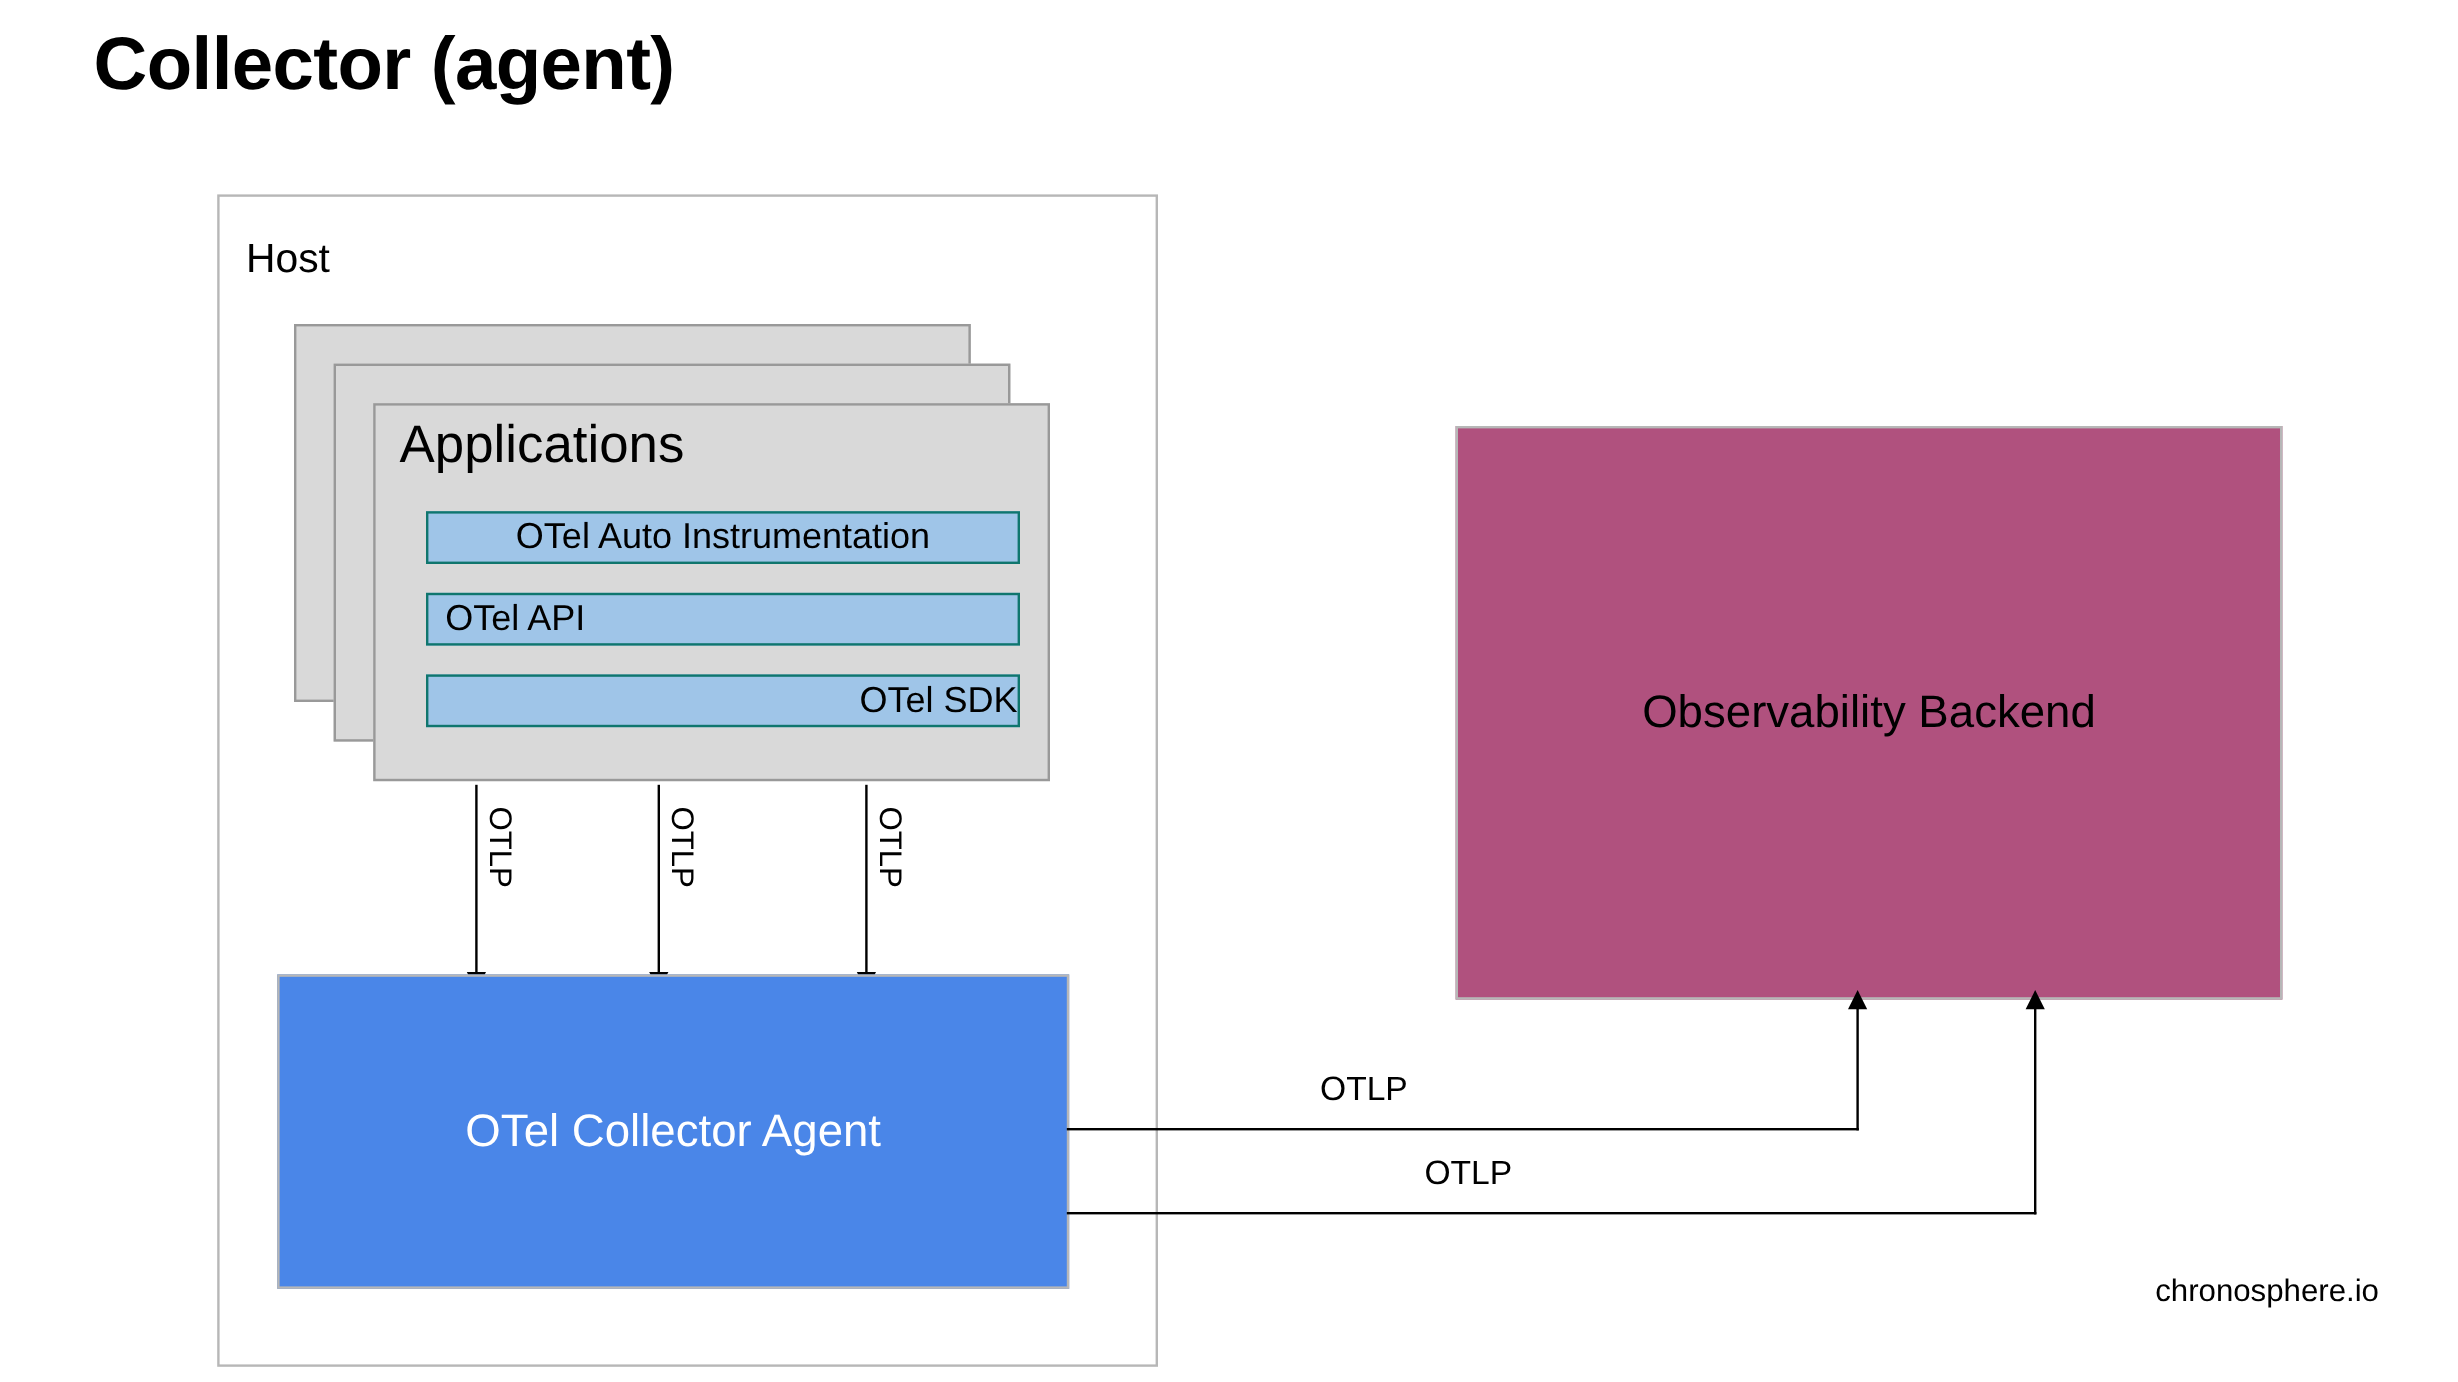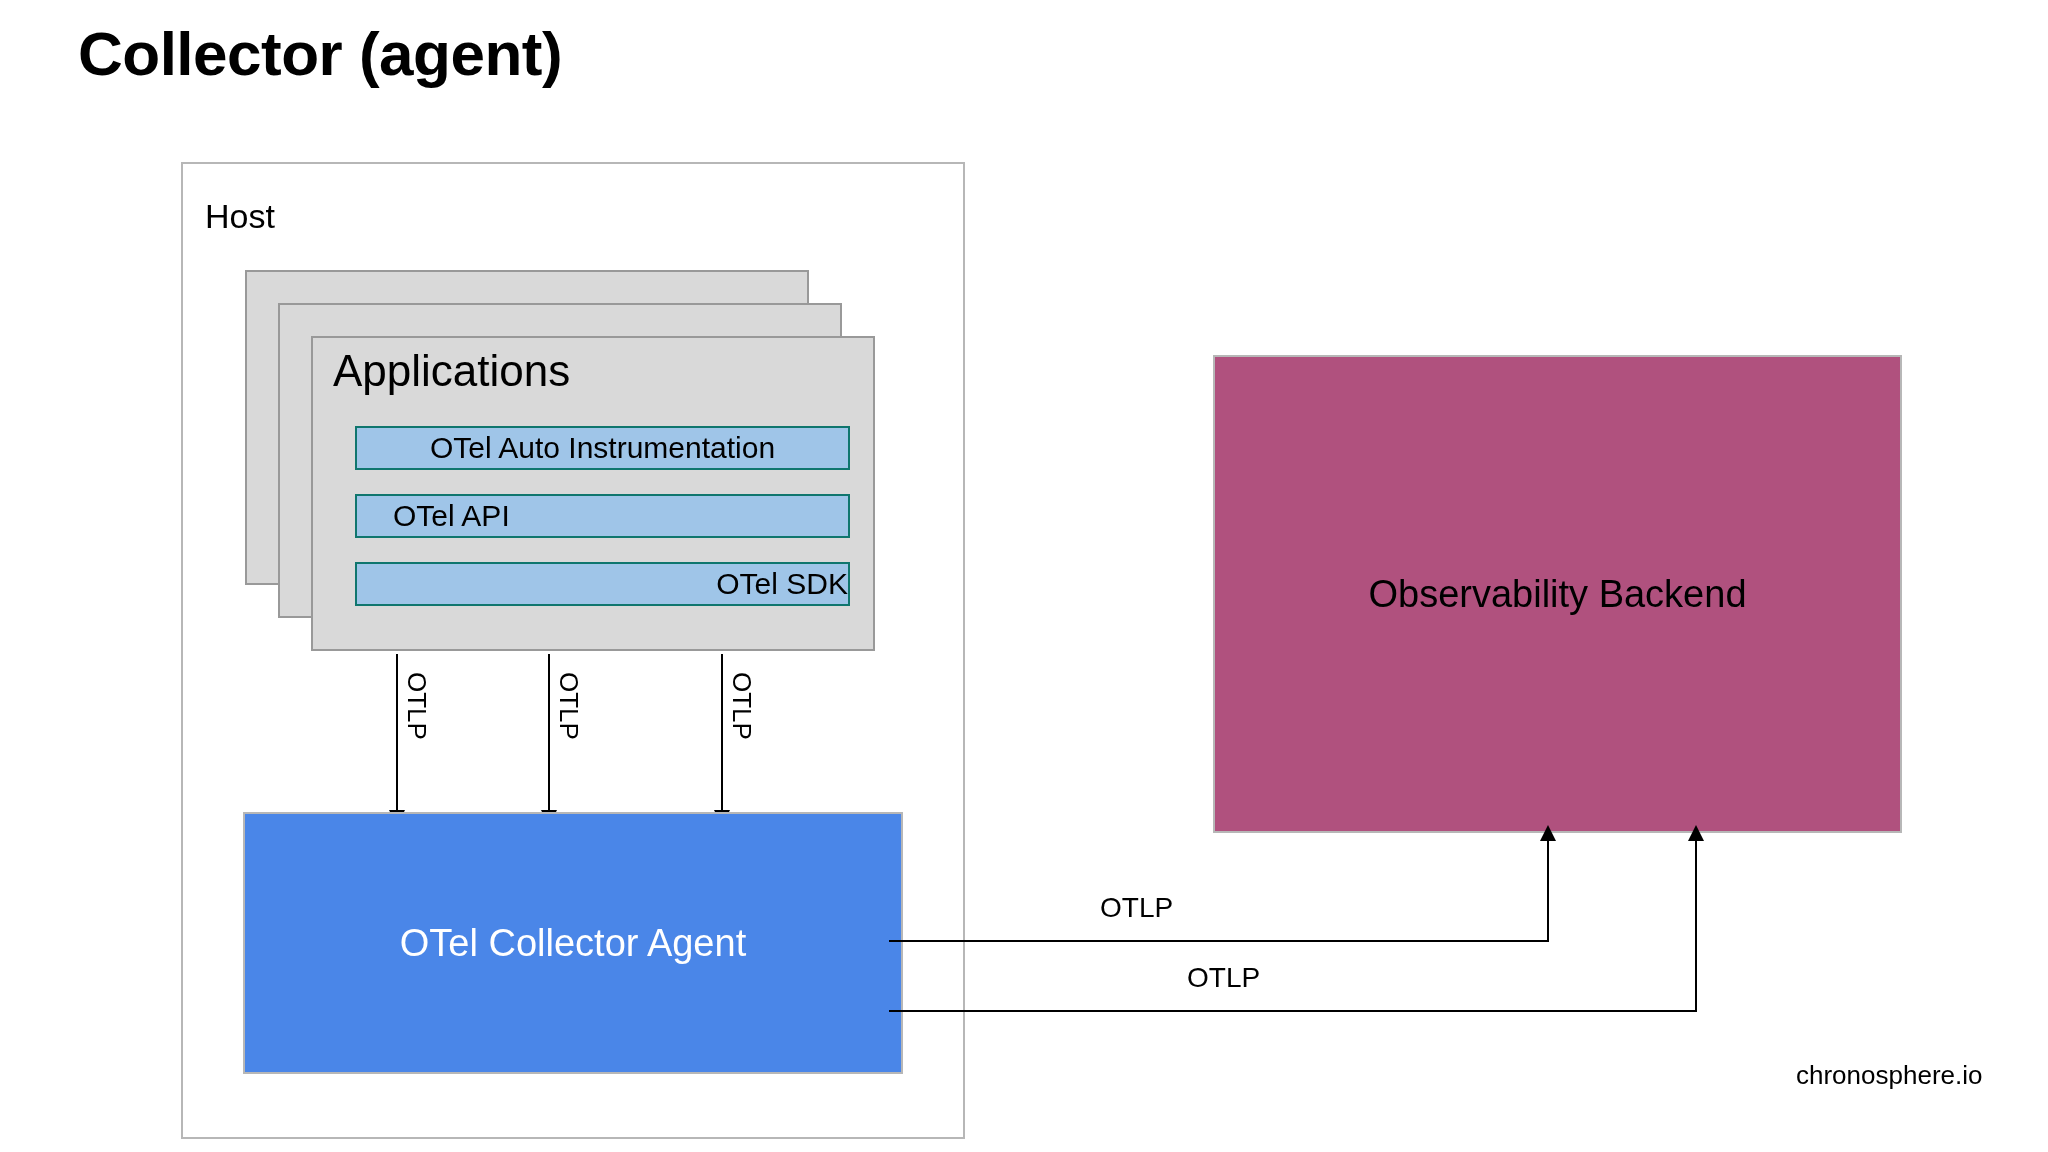--- a/index.html
+++ b/index.html
@@ -103,21 +103,21 @@
   }
   .otel-bar .otel-bar-label {
     font-size: 30px;
     line-height: 34px;
     color: #000000;
     white-space: nowrap;
   }
   #otel-bar-auto { top: 426px; justify-content: center; }
   #otel-bar-auto .otel-bar-label { padding-left: 0; }
   #otel-bar-api  { top: 494px; justify-content: flex-start; }
-  #otel-bar-api  .otel-bar-label { padding-left: 36px; }
+  #otel-bar-api  .otel-bar-label { padding-left: 14px; }
   #otel-bar-sdk  { top: 562px; justify-content: flex-end; }
   #otel-bar-sdk  .otel-bar-label { padding-left: 22px; }
 
   
   .vert-arrow {
     position: absolute;
     width: 2px;
     background: #000000;
     top: 654px;
     height: 158px;
@@ -156,21 +156,20 @@
     left: 231px;
     top: 812px;
     width: 660px;
     height: 262px;
     background: #4a86e8;
     border: 2px solid #b7b7b7;
     box-sizing: border-box;
     display: flex;
     align-items: center;
     justify-content: center;
-    margin-left: 12px;
   }
   #collector-label {
     font-size: 38px;
     line-height: 44px;
     color: #ffffff;
     white-space: nowrap;
   }
 
   
   #backend-box {

